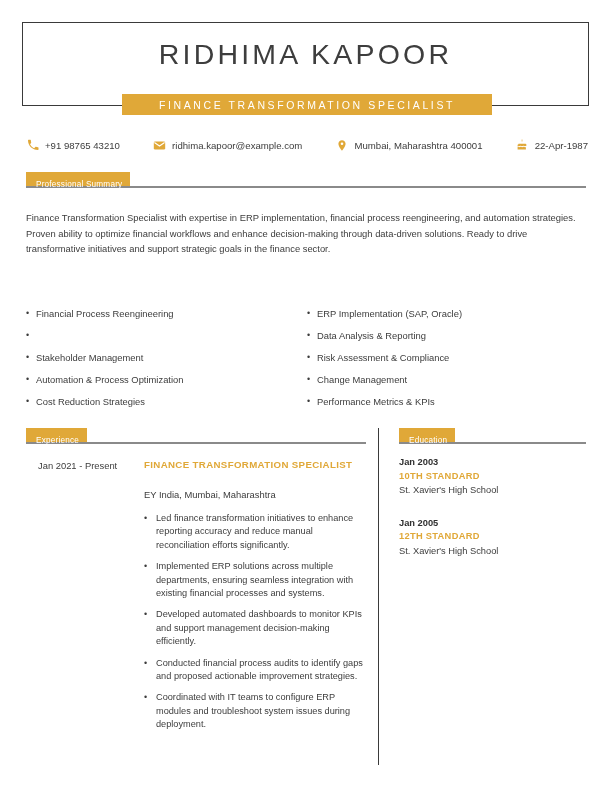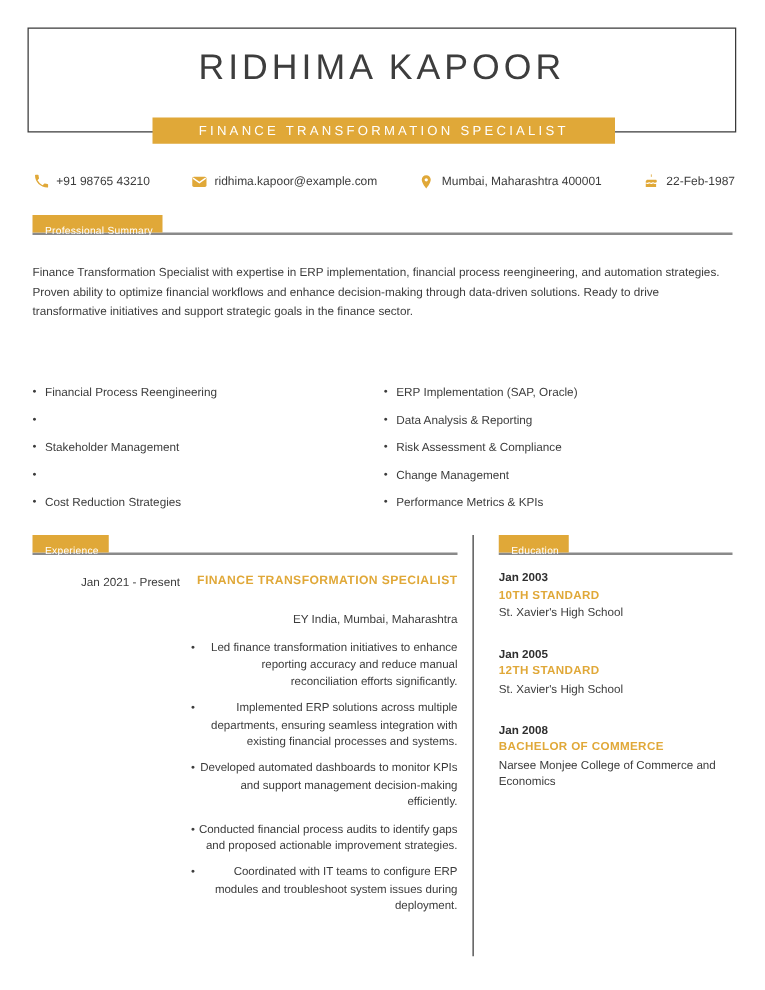--- a/index.html
+++ b/index.html
@@ -177,21 +177,20 @@
   
   .exp-block {
     position: absolute;
     left: 26px;
     top: 458px;
     width: 340px;
   }
   .exp-entry {
     display: flex;
     align-items: flex-start;
-    text-align: right;
   }
   .exp-date {
     width: 118px;
     flex: none;
     font-size: 9.4px;
     line-height: 13px;
     color: #3c3c3c;
     padding-top: 1px;
     padding-left: 12px;
     box-sizing: border-box;
@@ -301,21 +300,21 @@
     </div>
 
     <div class="contact-item">
       <span class="ci-icon">
         <svg width="12" height="12" viewBox="0 0 24 24">
           <rect x="11.4" y="1" width="1.3" height="4" fill="#e0a838"></rect>
           <path fill="#e0a838" d="M5 9.5h14c1 0 1.8.8 1.8 1.8v2.2c-1.2 0-1.8.9-3 .9s-1.8-.9-3-.9-1.8.9-3 .9-1.8-.9-3-.9-1.8.9-3 .9H3.2v-2.2c0-1 .8-1.8 1.8-1.8z"></path>
           <path fill="#e0a838" d="M3.2 15.6c1.2 0 1.8.9 3 .9s1.8-.9 3-.9 1.8.9 3 .9 1.8-.9 3-.9 1.8.9 3 .9c.6 0 1-.2 1.6-.5V21H3.2v-5.4z"></path>
         </svg>
       </span>
-      <span>22-Feb-1987</span>
+      <span>22-Apr-1987</span>
     </div>
   </div>
 
   <div class="section-head" style="left:26px; top:172px; width:560px;">
     <div class="rule"></div>
     <div class="tag">Professional Summary</div>
   </div>
   <div class="summary">Finance Transformation Specialist with expertise in ERP implementation, financial process reengineering, and automation strategies. Proven ability to optimize financial workflows and enhance decision-making through data-driven solutions. Ready to drive transformative initiatives and support strategic goals in the finance sector.</div>
 
 
@@ -327,20 +326,21 @@
       </div>
       <div class="skill-item">
         <span class="dot">•</span>
       </div>
       <div class="skill-item">
         <span class="dot">•</span>
         <span class="sk-text">Stakeholder Management</span>
       </div>
       <div class="skill-item">
         <span class="dot">•</span>
+        <span class="sk-text">Automation &amp; Process Optimization</span>
       </div>
       <div class="skill-item">
         <span class="dot">•</span>
         <span class="sk-text">Cost Reduction Strategies</span>
       </div>
     </div>
     <div class="skills-col">
       <div class="skill-item">
         <span class="dot">•</span>
         <span class="sk-text">ERP Implementation (SAP, Oracle)</span>
@@ -412,20 +412,15 @@
     <div class="edu-entry">
       <div class="edu-date">Jan 2003</div>
       <div class="edu-degree">10TH STANDARD</div>
       <div class="edu-school">St. Xavier's High School</div>
     </div>
     <div class="edu-entry">
       <div class="edu-date">Jan 2005</div>
       <div class="edu-degree">12TH STANDARD</div>
       <div class="edu-school">St. Xavier's High School</div>
     </div>
-    <div class="edu-entry">
-      <div class="edu-date">Jan 2008</div>
-      <div class="edu-degree">BACHELOR OF COMMERCE</div>
-      <div class="edu-school">Narsee Monjee College of Commerce and Economics</div>
-    </div>
   </div>
 
 </div>
 
 </body></html>

